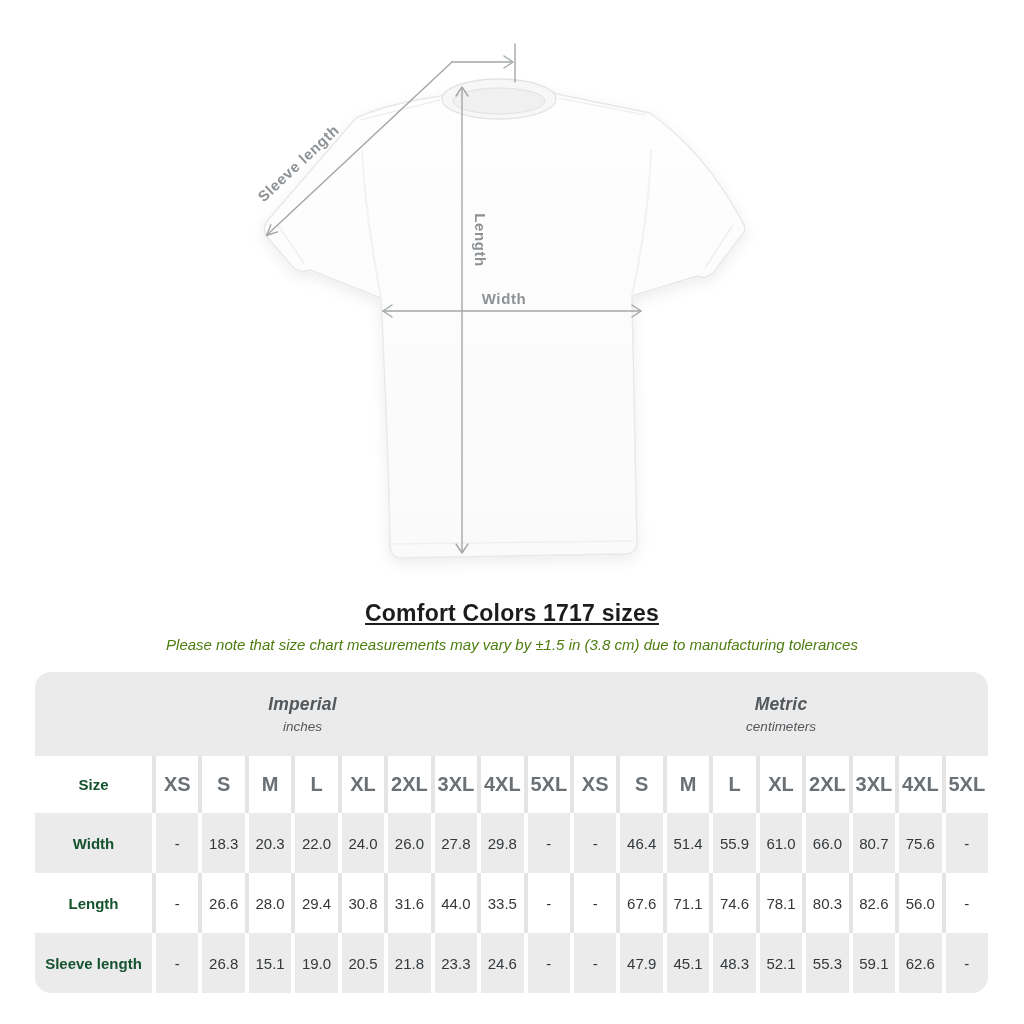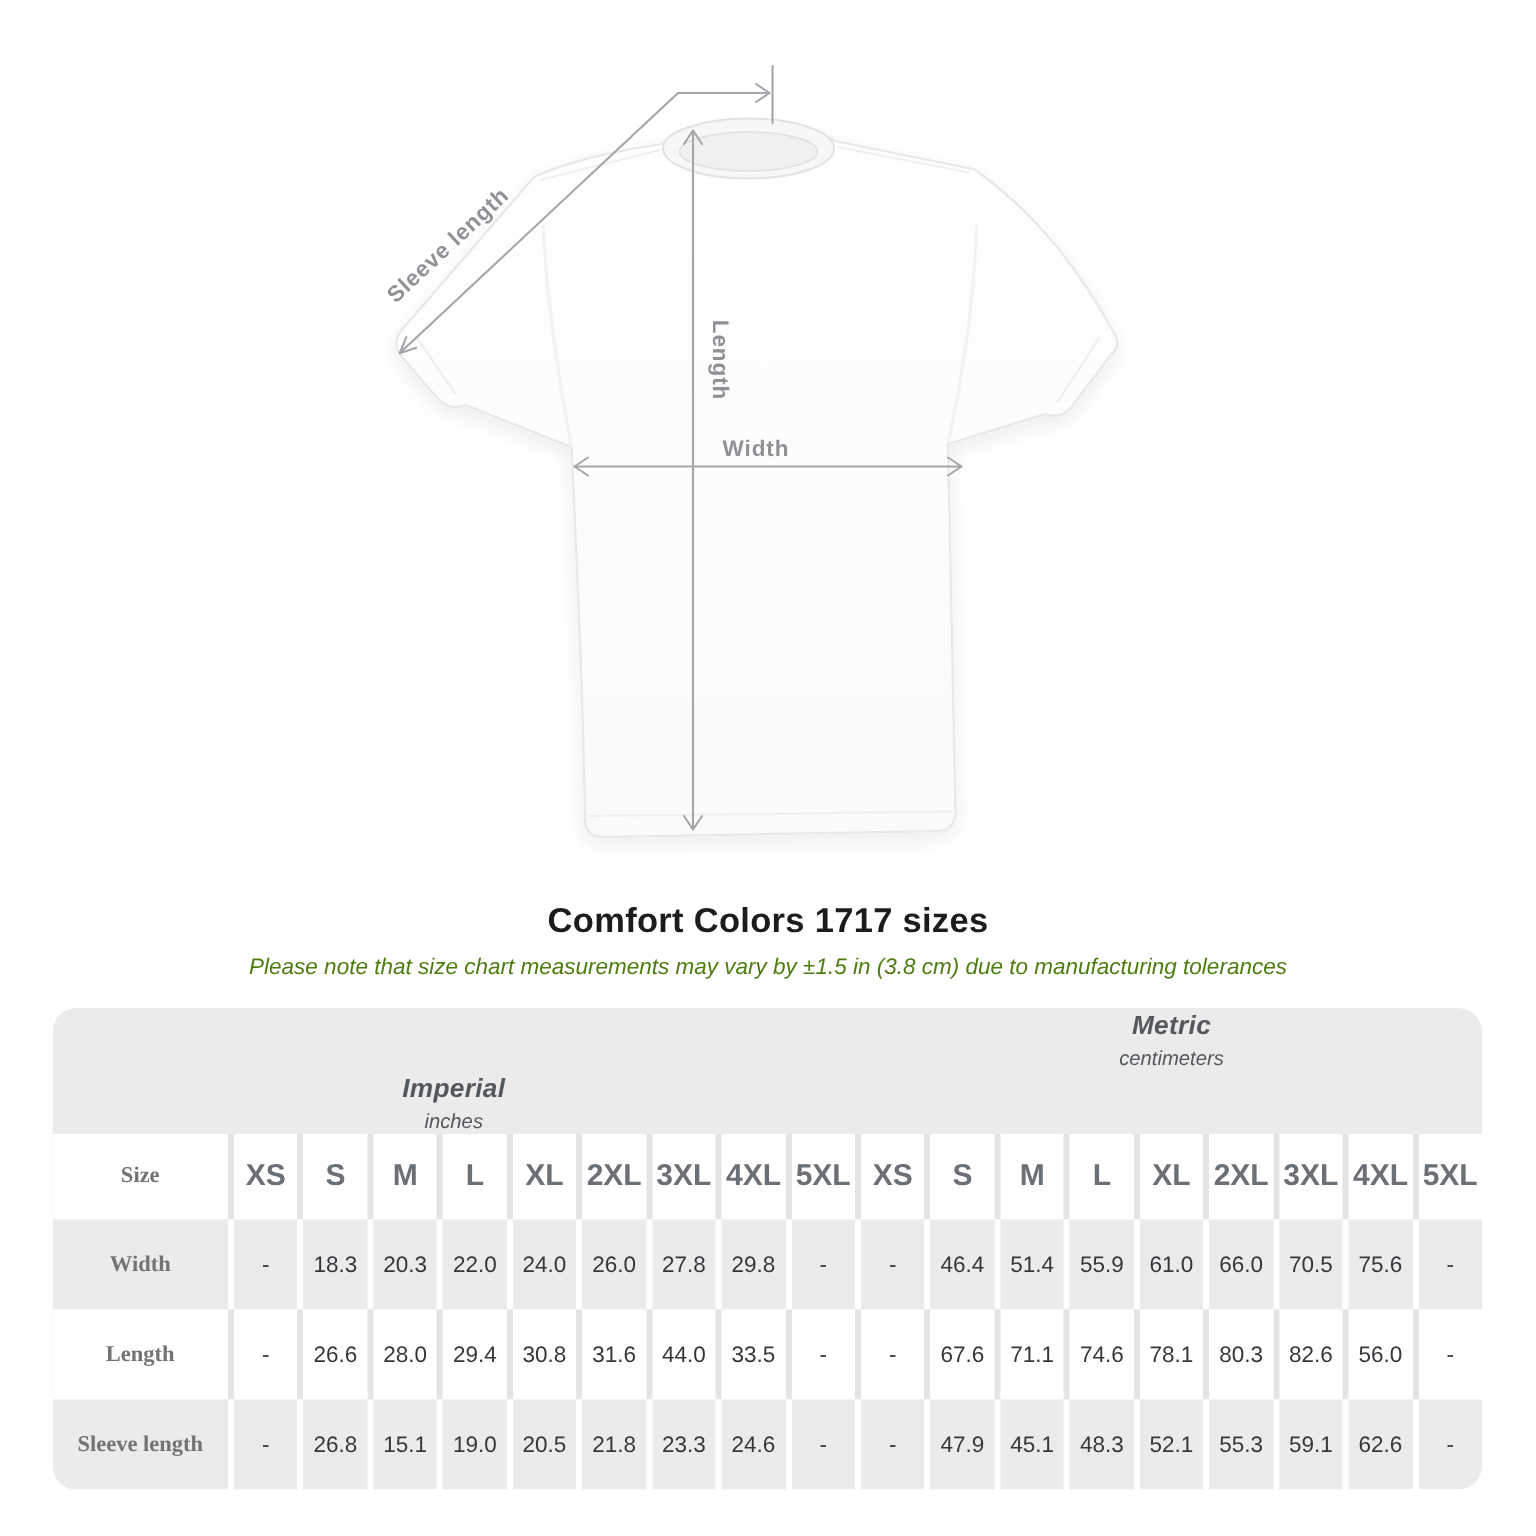--- a/index.html
+++ b/index.html
@@ -4,21 +4,21 @@
 <style>
   html,body{margin:0;padding:0;background:#fff;}
   .screen{
     position:relative;width:1024px;height:1024px;background:#ffffff;
     font-family:"Liberation Sans","DejaVu Sans",sans-serif;overflow:hidden;margin:0 auto;
   }
   
   .diagram{position:absolute;left:0;top:0;width:1024px;height:600px;}
   
   .title-wrap{position:absolute;left:0;top:600px;width:1024px;text-align:center;}
-  .page-title{margin:0;font-size:23px;font-weight:bold;color:#1c1c1c;letter-spacing:.2px;}
+  .page-title{margin:0;font-size:23px;font-weight:bold;color:#1c1c1c;letter-spacing:.2px;text-decoration:underline;}
   .page-subtitle{margin-top:9px;font-size:15px;font-style:italic;color:#4d7c0f;}
   
   .table-card{
     position:absolute;left:35px;top:672px;width:953px;height:321px;
     border-radius:16px;overflow:hidden;
   }
   .trow{display:grid;grid-template-columns:117px repeat(18,1fr);column-gap:4px;}
   .band{height:84px;background:#ebebeb;}
   .bandcell{display:flex;flex-direction:column;align-items:center;justify-content:center;color:#53585c;}
   .band-imperial{grid-column:1/11;}
@@ -26,21 +26,21 @@
   .unit-title{font-size:17.5px;font-weight:bold;font-style:italic;letter-spacing:.2px;}
   .unit-sub{font-size:13.5px;font-style:italic;margin-top:4px;}
   .hrow{height:57px;}
   .drow{height:60px;}
   .cell{display:flex;align-items:center;justify-content:center;}
   .row-light{background:#e4e4e4;}
   .row-light .cell{background:#ffffff;}
   .row-dark{background:#ffffff;}
   .row-dark .cell{background:#ebebeb;}
   .cell.head{font-size:20px;font-weight:bold;color:#6b7075;}
-  .cell.rowlabel{font-size:15px;font-weight:bold;color:#737373;font-family:Liberation Serif, serif;}
+  .cell.rowlabel{font-size:15px;font-weight:bold;color:#14532d;}
   .cell.val{font-size:15px;color:#34383b;}
   
   .ann-label{font-family:"Liberation Sans","DejaVu Sans",sans-serif;font-size:15px;font-weight:bold;fill:#8e9295;letter-spacing:.6px;}
 </style>
 </head>
 <body>
 
 <div class="screen">
 
   <svg class="diagram" viewBox="0 0 1024 600" width="1024" height="600" aria-hidden="true">
@@ -115,27 +115,27 @@
   </svg>
 
   <div class="title-wrap">
     <h1 class="page-title">Comfort Colors 1717 sizes</h1>
     <div class="page-subtitle">Please note that size chart measurements may vary by ±1.5 in (3.8 cm) due to manufacturing tolerances</div>
   </div>
 
   <div class="table-card">
 
     <div class="trow band">
+      <div class="bandcell band-imperial">
+        <div class="unit-title">Imperial</div>
+        <div class="unit-sub">inches</div>
+      </div>
       <div class="bandcell band-metric">
         <div class="unit-title">Metric</div>
         <div class="unit-sub">centimeters</div>
-      </div>
-      <div class="bandcell band-imperial">
-        <div class="unit-title">Imperial</div>
-        <div class="unit-sub">inches</div>
       </div>
     </div>
 
     <div class="trow hrow row-light">
       <div class="cell rowlabel">Size</div>
     <div class="cell head">XS</div>
         <div class="cell head">S</div>
         <div class="cell head">M</div>
         <div class="cell head">L</div>
         <div class="cell head">XL</div>
@@ -164,21 +164,21 @@
         <div class="cell val">26.0</div>
         <div class="cell val">27.8</div>
         <div class="cell val">29.8</div>
         <div class="cell val">-</div>
         <div class="cell val">-</div>
         <div class="cell val">46.4</div>
         <div class="cell val">51.4</div>
         <div class="cell val">55.9</div>
         <div class="cell val">61.0</div>
         <div class="cell val">66.0</div>
-        <div class="cell val">70.5</div>
+        <div class="cell val">80.7</div>
         <div class="cell val">75.6</div>
         <div class="cell val">-</div>
       </div>
 
     <div class="trow drow row-light">
       <div class="cell rowlabel">Length</div>
     <div class="cell val">-</div>
         <div class="cell val">26.6</div>
         <div class="cell val">28.0</div>
         <div class="cell val">29.4</div>

